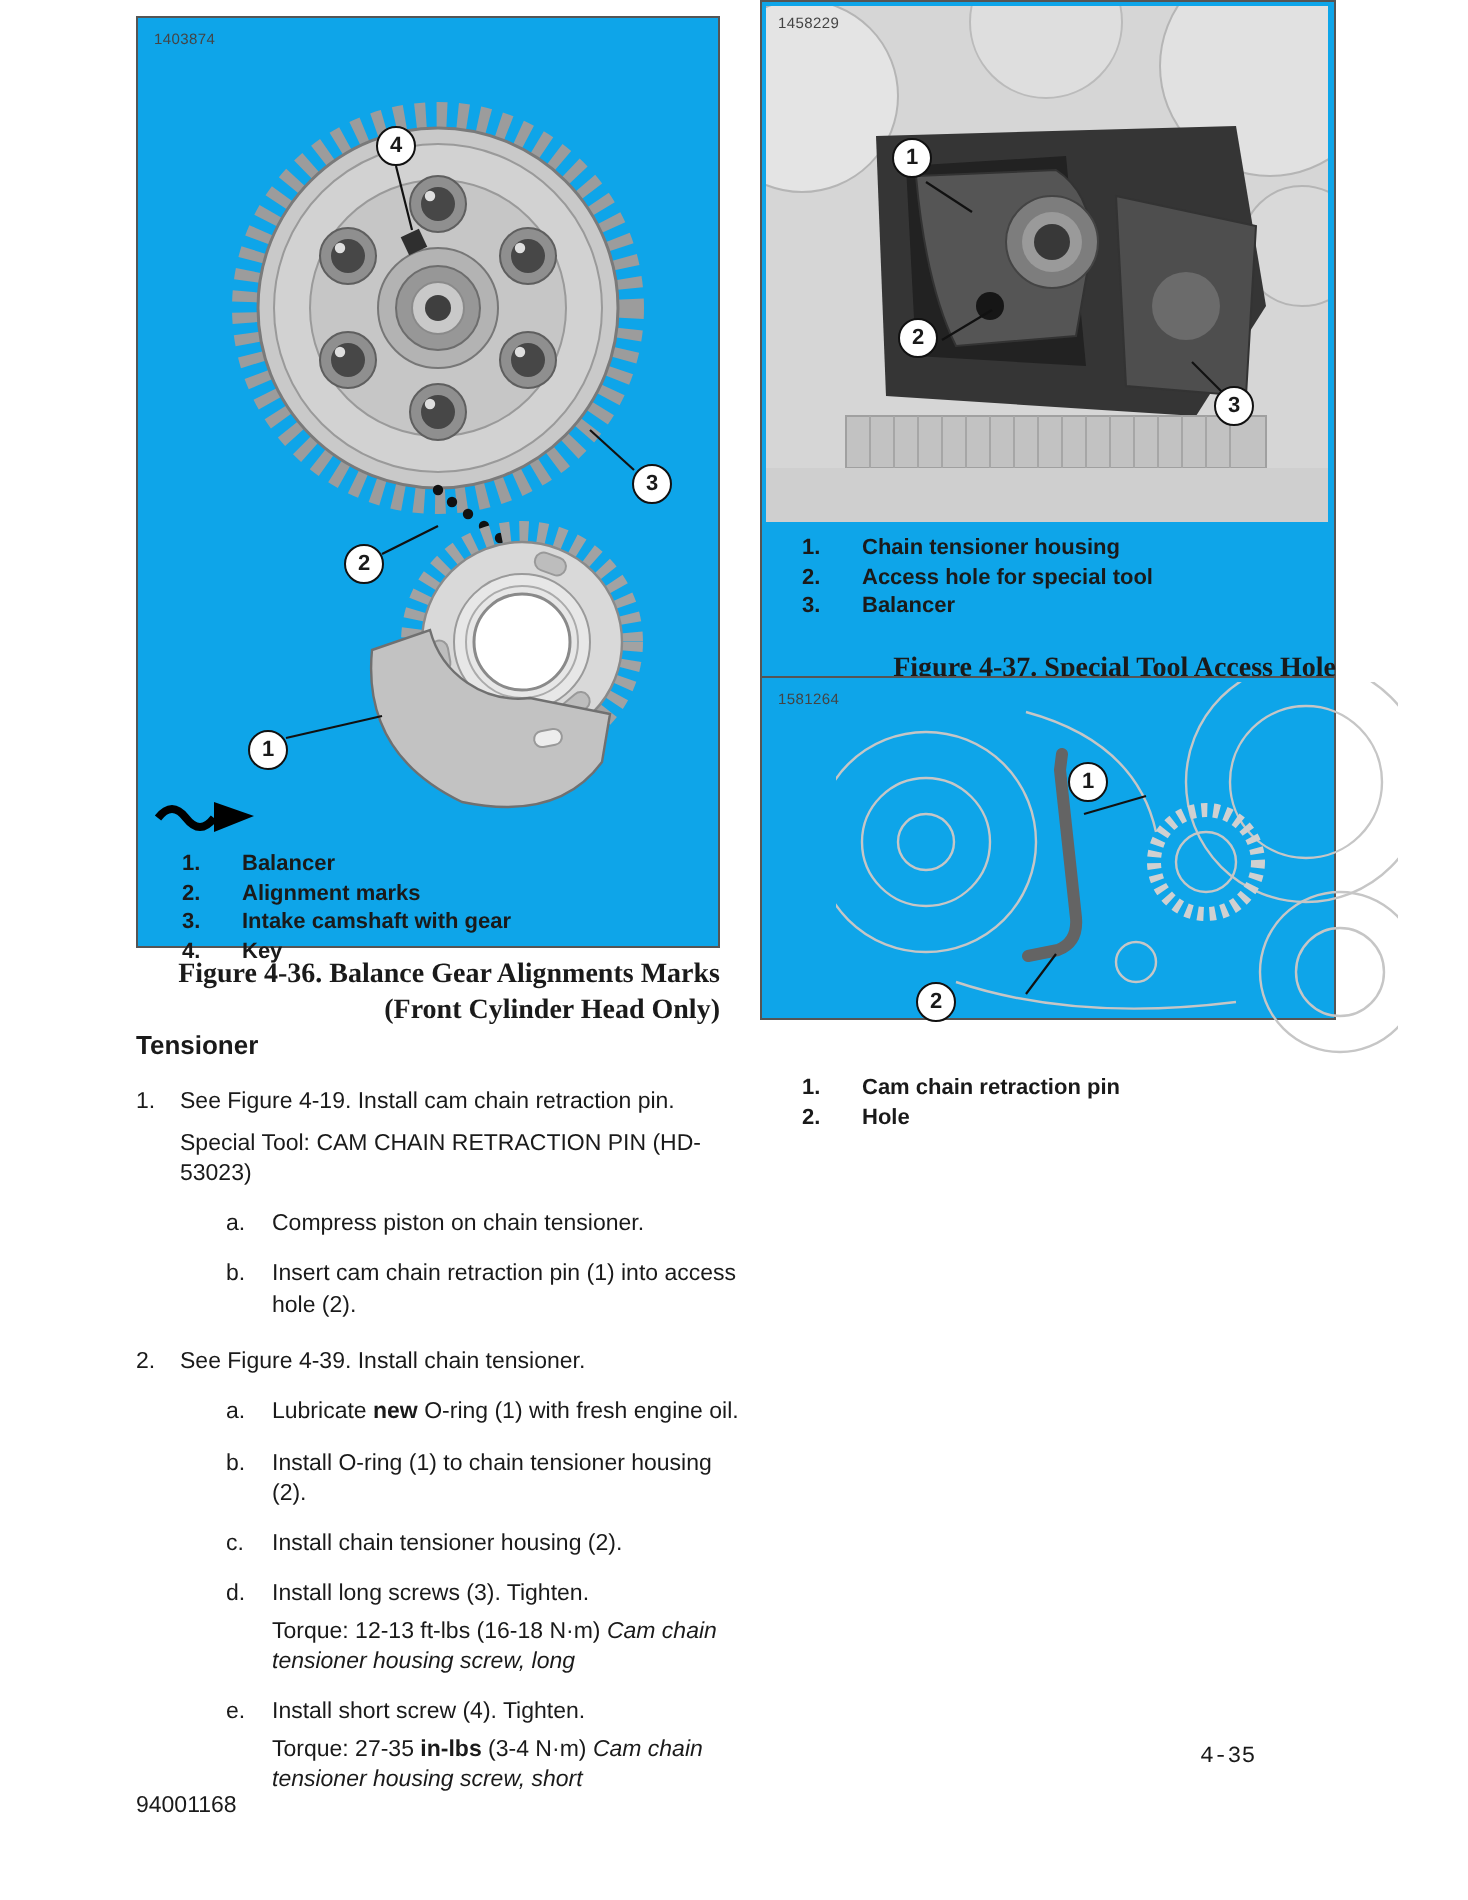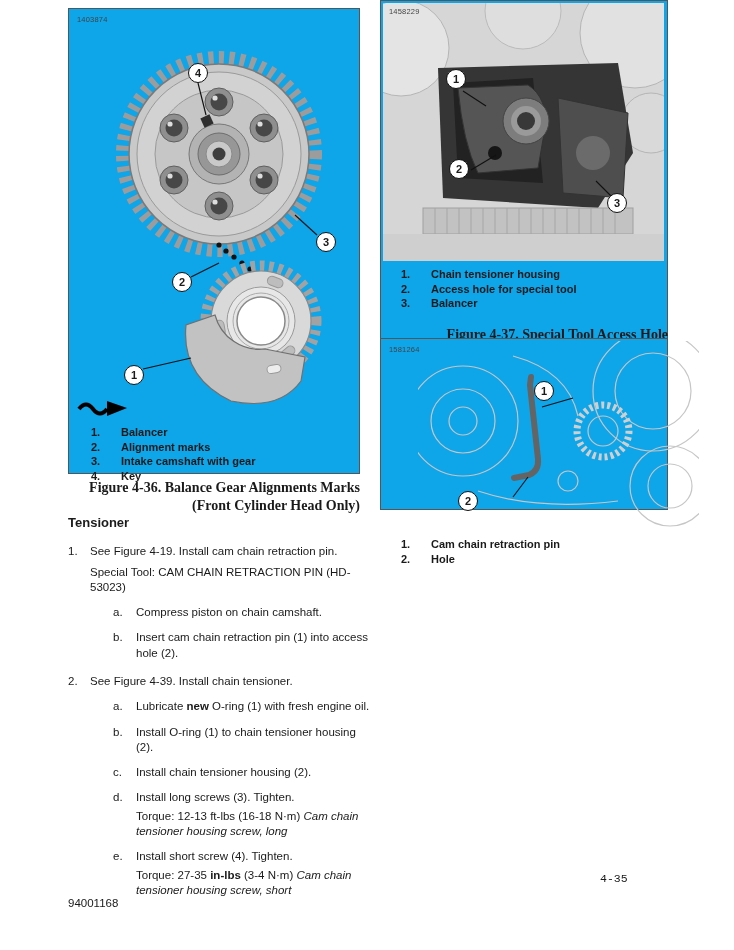--- a/index.html
+++ b/index.html
@@ -250,21 +250,21 @@
   <div class="body-col">
     <h2 class="sec-heading">Tensioner</h2>
 
     <div class="step">
       <div class="step-num">1.</div>
       <div class="step-text">
         <div>See Figure 4-19. Install cam chain retraction pin.</div>
         <div class="special-tool">Special Tool: CAM CHAIN RETRACTION PIN (HD-53023)</div>
         <div class="substep">
           <div class="sub-letter">a.</div>
-          <div class="sub-text">Compress piston on chain camshaft.</div>
+          <div class="sub-text">Compress piston on chain tensioner.</div>
         </div>
         <div class="substep">
           <div class="sub-letter">b.</div>
           <div class="sub-text">Insert cam chain retraction pin (1) into access hole (2).</div>
         </div>
       </div>
     </div>
 
     <div class="step gap-top">
       <div class="step-num">2.</div>

